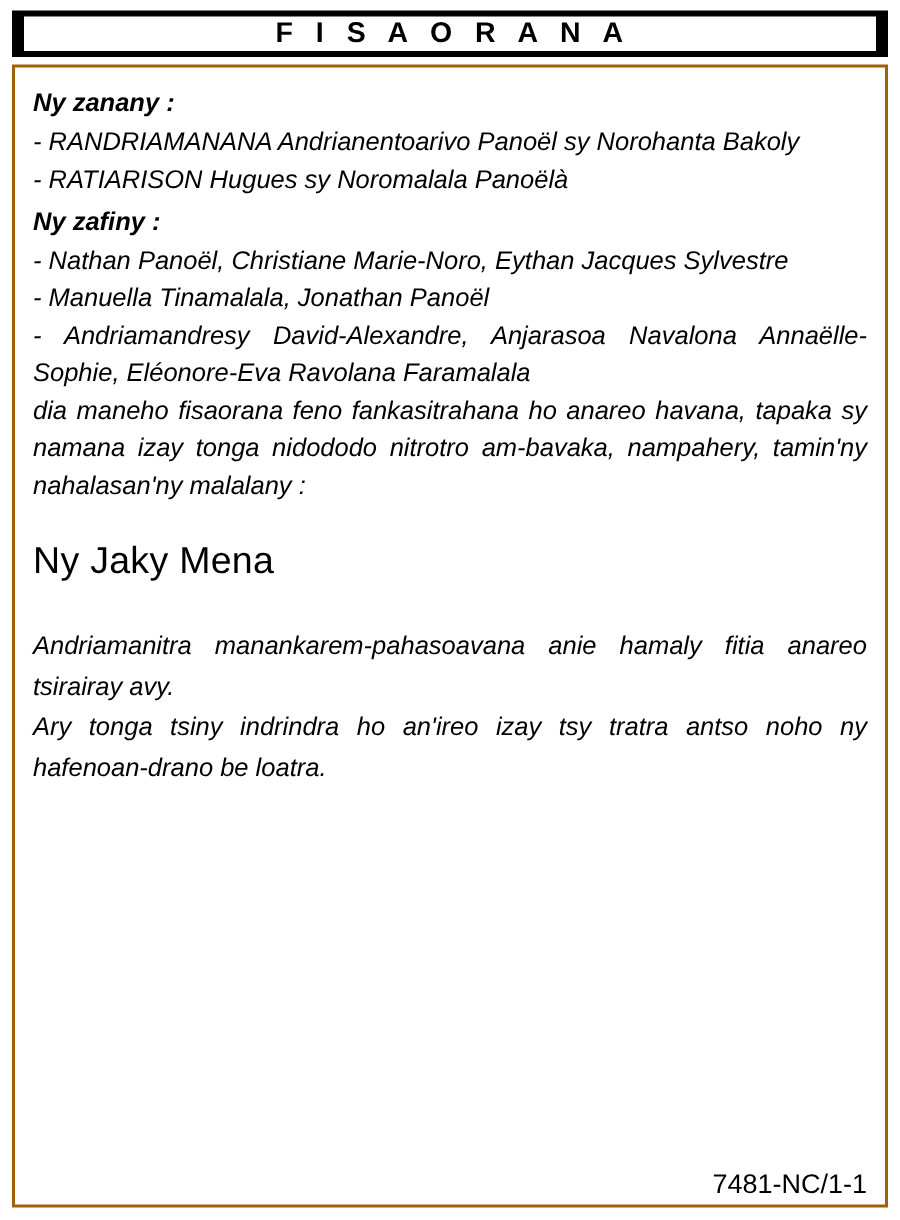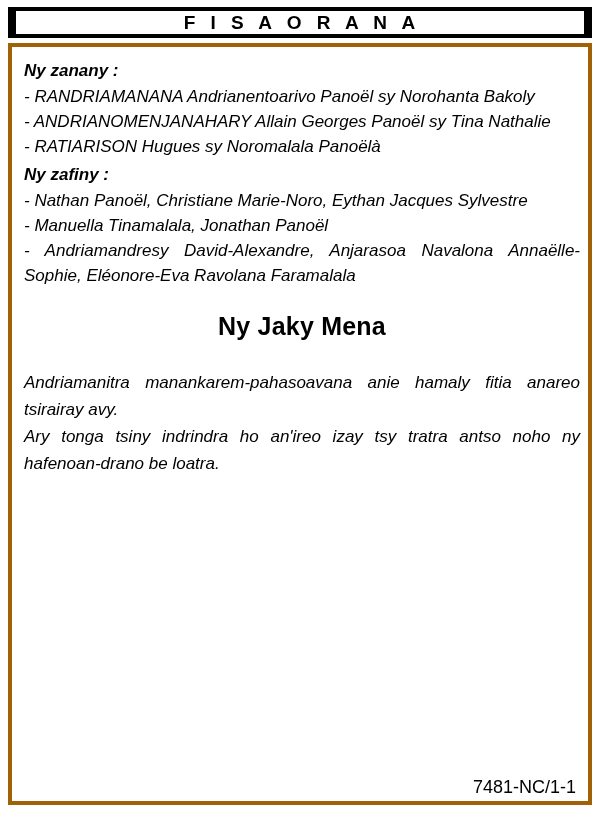--- a/index.html
+++ b/index.html
@@ -52,21 +52,21 @@
     line-height: 20px;
     padding-left: 4px;
   }
   
   .frame {
     position: absolute;
     left: 8px;
     top: 43px;
     width: 584px;
     height: 762px;
-    border: 4px solid #a16207;
+    border: 2px solid #a16207;
     box-sizing: border-box;
     background: #ffffff;
   }
   .content {
     position: absolute;
     left: 12px;
     top: 8px;
     width: 556px;
     box-sizing: border-box;
   }
@@ -84,22 +84,22 @@
     font-style: italic;
   }
   .just {
     text-align: justify;
     text-align-last: left;
   }
   .names-block .ln {
     line-height: 25px;
   }
   .center-head {
-    text-align: center;
-    font-weight: bold;
+    text-align: left;
+    font-weight: normal;
     font-size: 25px;
     line-height: 33px;
     margin: 0;
     letter-spacing: 0.2px;
   }
   .center-head.big {
     font-size: 26px;
   }
   .headblock {
     margin-top: 22px;
@@ -127,32 +127,32 @@
       <div class="banner-title">F I S A O R A N A</div>
     </div>
   </div>
 
   <div class="frame">
     <div class="content">
 
       <div class="lbl">Ny zanany :</div>
       <div class="names-block">
         <p class="ln just">- RANDRIAMANANA Andrianentoarivo Panoël sy Norohanta Bakoly</p>
-        <p class="ln just">- ANDRIANOMENJANAHARY Allain Georges Panoël sy Tina Nathalie</p>
         <p class="ln">- RATIARISON Hugues sy Noromalala Panoëlà</p>
       </div>
 
       <div class="lbl">Ny zafiny :</div>
       <div class="names-block">
         <p class="ln just">- Nathan Panoël, Christiane Marie-Noro, Eythan Jacques Sylvestre</p>
         <p class="ln">- Manuella Tinamalala, Jonathan Panoël</p>
         <p class="ln just">- Andriamandresy David-Alexandre, Anjarasoa Navalona Annaëlle-Sophie, Eléonore-Eva Ravolana Faramalala</p>
       </div>
 
       <div class="family-block">
+        <p class="ln just">dia maneho fisaorana feno fankasitrahana ho anareo havana, tapaka sy namana izay tonga nidododo nitrotro am-bavaka, nampahery, tamin'ny nahalasan'ny malalany :</p>
       </div>
 
       <div class="headblock">
         <p class="center-head">Ny Jaky Mena</p>
       </div>
 
       <div class="tail">
         <p class="ln just">Andriamanitra manankarem-pahasoavana anie hamaly fitia anareo tsirairay avy.</p>
         <p class="ln just">Ary tonga tsiny indrindra ho an'ireo izay tsy tratra antso noho ny hafenoan-drano be loatra.</p>
       </div>

